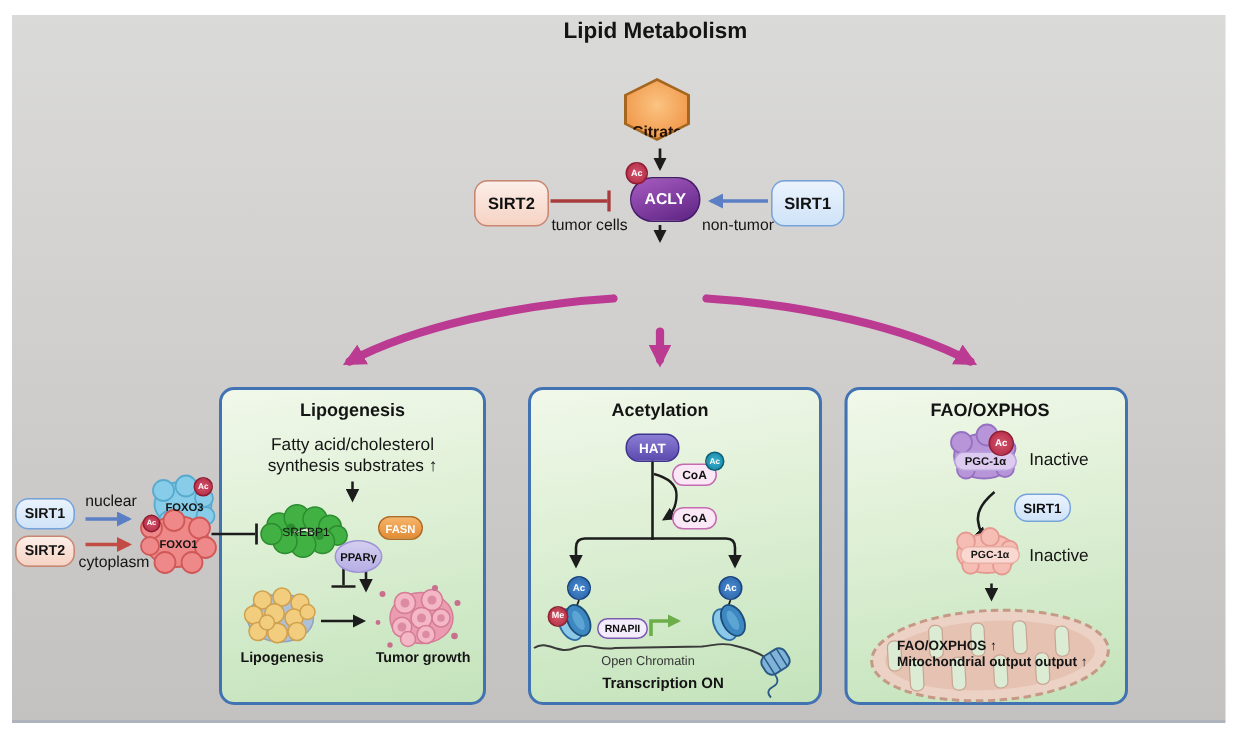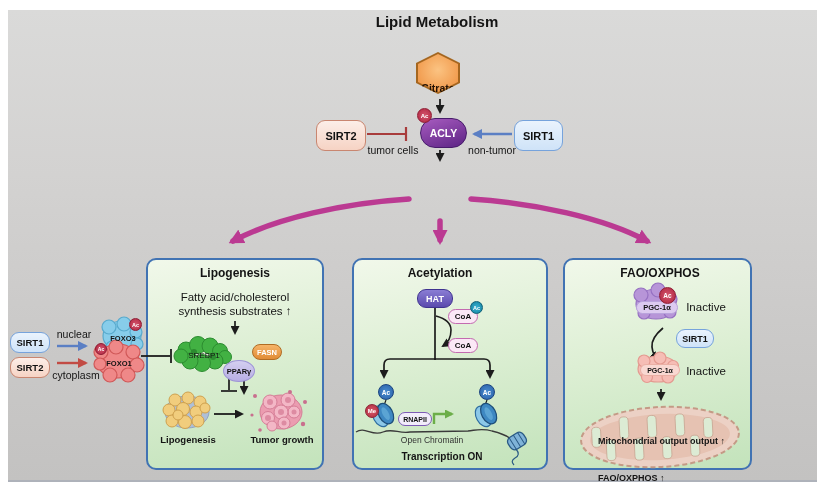--- a/index.html
+++ b/index.html
@@ -300,16 +300,16 @@
 <div class="lbl" style="left:432px;top:440px;font-size:8.5px;color:#333;">Open Chromatin</div>
 <div class="lbl" style="left:442px;top:456px;font-size:10px;font-weight:700;">Transcription ON</div>
 
 <div class="lbl" style="left:660px;top:273px;font-size:12px;font-weight:bold;">FAO/OXPHOS</div>
 <div class="pill" style="left:636px;top:301px;width:42px;height:13px;background:#dccaf0;border:1px solid #b9a3dc;border-radius:7px;font-size:7.5px;">PGC-1α</div>
 <div class="badge" style="left:659px;top:287px;width:17px;height:17px;background:radial-gradient(#d4566e,#b02540);border:1px solid #8e1c33;font-size:6.5px;">Ac</div>
 <div class="lbl" style="left:706px;top:307px;font-size:11.5px;">Inactive</div>
 <div class="pill bluepill" style="left:676px;top:329px;width:38px;height:19px;font-size:9px;">SIRT1</div>
 <div class="pill" style="left:640px;top:364px;width:40px;height:12px;background:#f9d8d2;border:1px solid #eaafa4;border-radius:6px;font-size:7px;">PGC-1α</div>
 <div class="lbl" style="left:706px;top:371px;font-size:11.5px;">Inactive</div>
-<div class="lblL" style="left:598px;top:430px;font-size:9px;font-weight:700;margin-top:48px;">FAO/OXPHOS ↑</div>
+<div class="lblL" style="left:598px;top:430px;font-size:9px;font-weight:700;">FAO/OXPHOS ↑</div>
 <div class="lblL" style="left:598px;top:441px;font-size:9px;font-weight:700;">Mitochondrial output output ↑</div>
 
 </div>
 
 </body></html>

